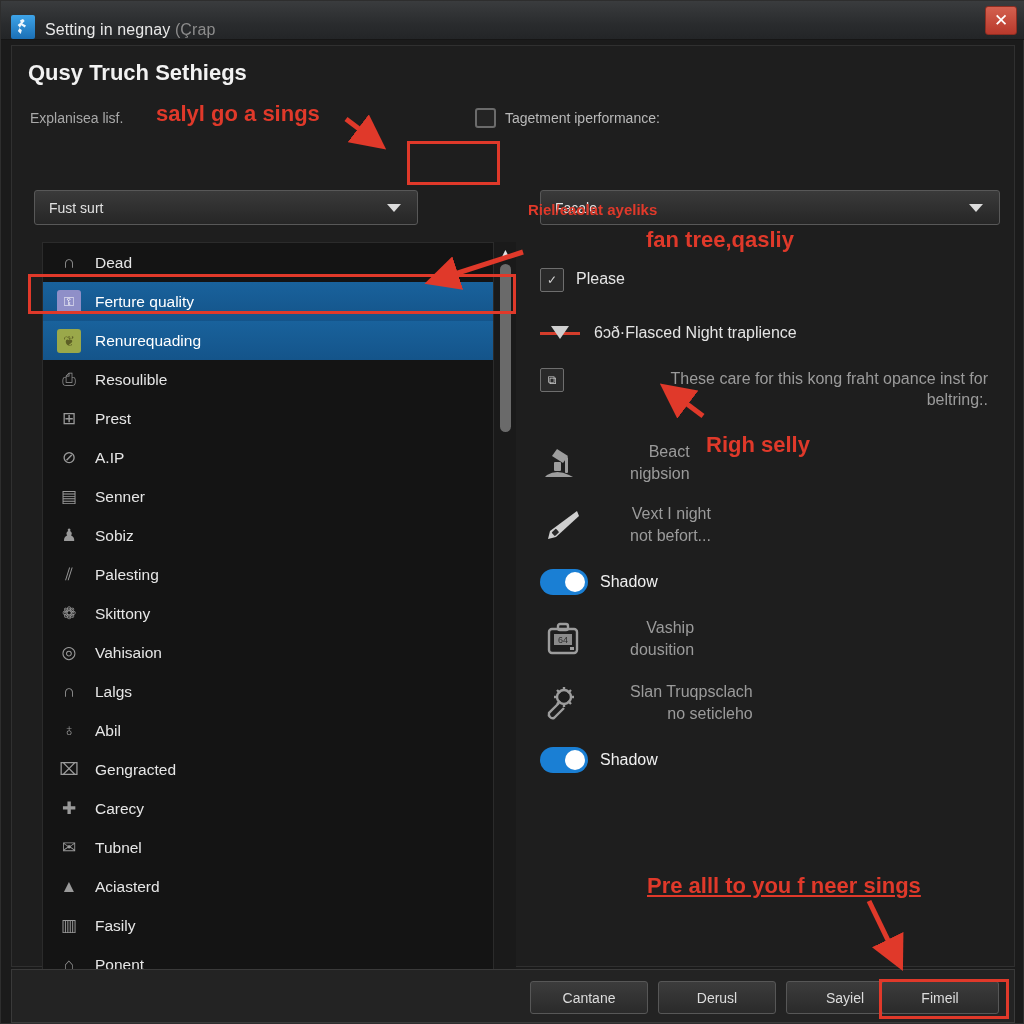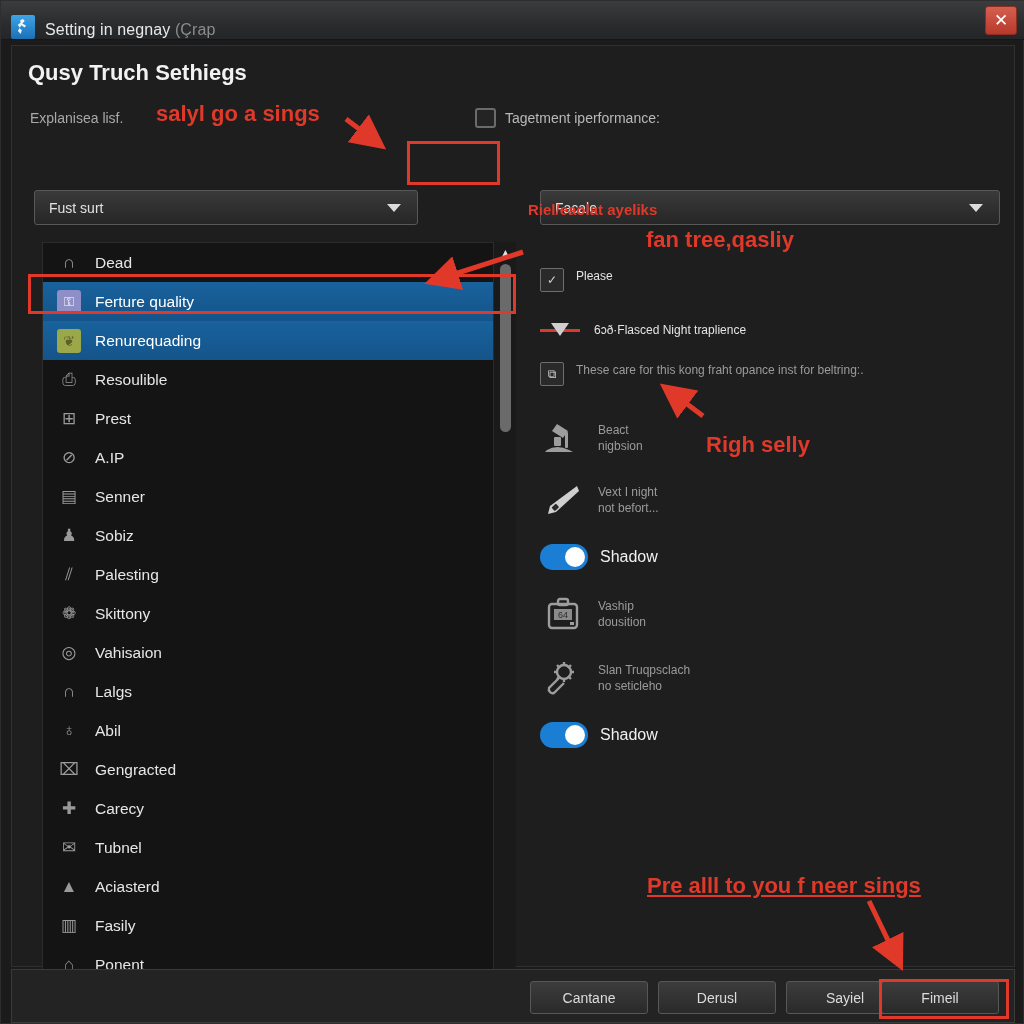--- a/index.html
+++ b/index.html
@@ -114,22 +114,22 @@
     background:#6a6a6a;border-radius:6px;
   }
   
   .rp{position:absolute;left:528px;top:196px;width:462px;}
   .rp-item{display:flex;align-items:flex-start;gap:12px;}
   .rp-ico{
     width:22px;height:22px;flex:none;border:1px solid #6e6e6e;border-radius:2px;
     display:flex;align-items:center;justify-content:center;color:#cfcfcf;font-size:12px;
     background:#2a2a2a;
   }
-  .rp-txt{font-size:12px;color:#e4e4e4;line-height:1.35;}
-  .rp-txt.mute{color:#9b9b9b;}
+  .rp-txt{font-size:16px;color:#e4e4e4;line-height:1.35;text-align:right;}
+  .rp-txt.mute{color:#9b9b9b;margin-left:32px;}
   .glyph{
     width:46px;height:44px;flex:none;color:#8b5cf6;
     display:flex;align-items:center;justify-content:center;
   }
   .tg{
     width:48px;height:26px;border-radius:13px;background:#1a7fd4;flex:none;position:relative;
   }
   .tg:after{content:"";position:absolute;right:3px;top:3px;width:20px;height:20px;border-radius:50%;background:#fff;}
   .tg-label{font-size:16px;color:#f0f0f0;}
   

